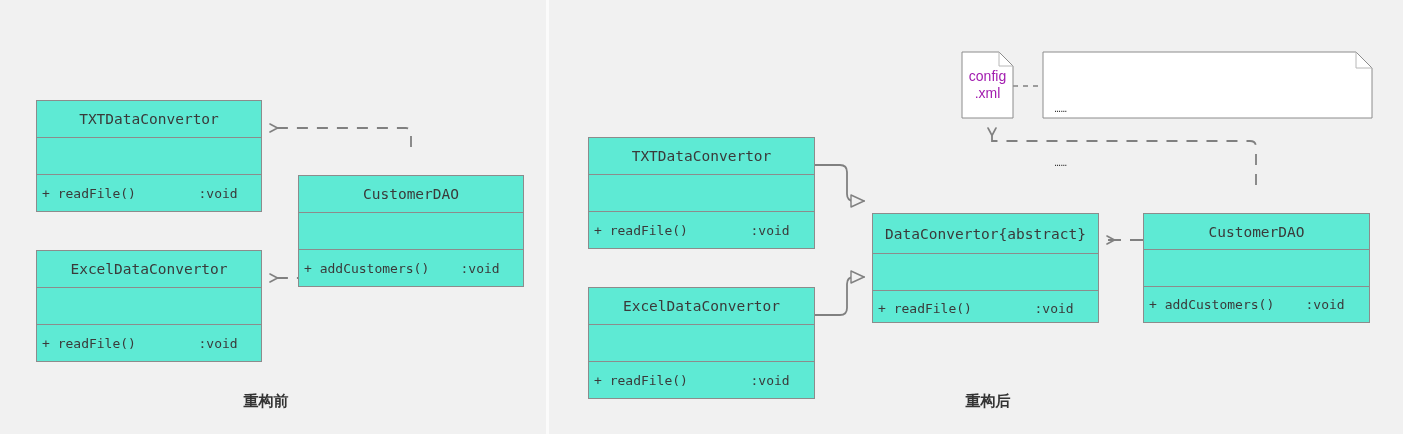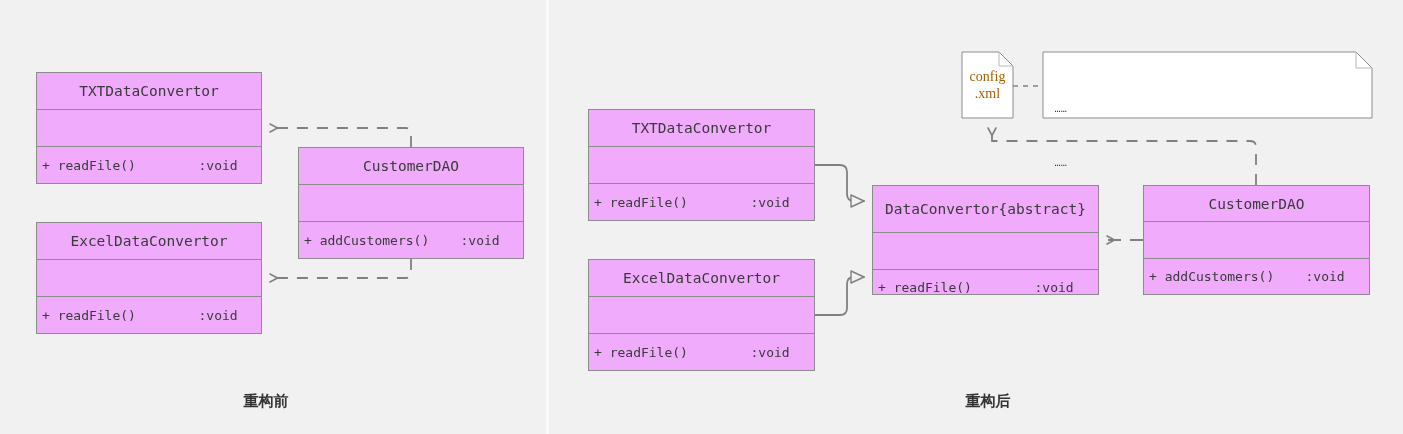--- a/index.html
+++ b/index.html
@@ -17,23 +17,24 @@
   }
   svg.layer {
     position: absolute;
     left: 0;
     top: 0;
     width: 1403px;
     height: 434px;
   }
   .uml-box {
     position: absolute;
-    background: #f0abfc;
+    background: #5eead4;
     border: 1px solid #8c8c8c;
     box-sizing: border-box;
+    margin-top: 28px;
   }
   .uml-title {
     text-align: center;
     font-family: "DejaVu Sans Mono", monospace;
     font-size: 14.5px;
     color: #3a3a3a;
     display: flex;
     align-items: center;
     justify-content: center;
     box-sizing: border-box;
@@ -49,23 +50,23 @@
     align-items: center;
     font-family: "DejaVu Sans Mono", monospace;
     font-size: 13px;
     color: #3a3a3a;
     padding-left: 5px;
     white-space: pre;
   }
   .note-doc {
     position: absolute;
     box-sizing: border-box;
-    font-family: Liberation Serif, serif;
+    font-family: Liberation Sans, sans-serif;
     font-size: 14px;
-    color: #a16207;
+    color: #a21caf;
     text-align: center;
     line-height: 1.25;
     display: flex;
     flex-direction: column;
     align-items: center;
     justify-content: center;
   }
   .note-xml {
     position: absolute;
     box-sizing: border-box;
@@ -163,21 +164,21 @@
     <div class="uml-ops" style="height:36px;">+ readFile()        :void</div>
   </div>
 
   <div class="uml-box" style="left:588px; top:259px; width:227px; height:112px;">
     <div class="uml-title" style="height:37px;">ExcelDataConvertor</div>
     <div class="uml-attrs" style="height:37px;"></div>
     <div class="uml-ops" style="height:36px;">+ readFile()        :void</div>
   </div>
 
   <div class="uml-box" style="left:872px; top:185px; width:227px; height:110px;">
-    <div class="uml-title" style="height:47px;">DataConvertor{abstract}</div>
+    <div class="uml-title" style="height:40px;">DataConvertor{abstract}</div>
     <div class="uml-attrs" style="height:37px;"></div>
     <div class="uml-ops" style="height:35px;">+ readFile()        :void</div>
   </div>
 
   <div class="uml-box" style="left:1143px; top:185px; width:227px; height:110px;">
     <div class="uml-title" style="height:36px;">CustomerDAO</div>
     <div class="uml-attrs" style="height:37px;"></div>
     <div class="uml-ops" style="height:35px;">+ addCustomers()    :void</div>
   </div>
 

